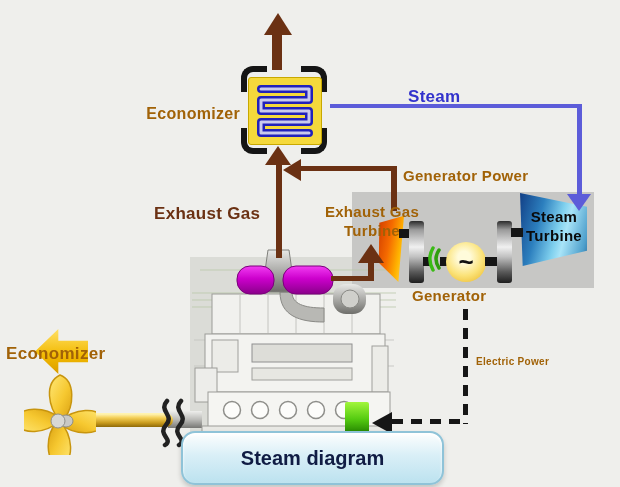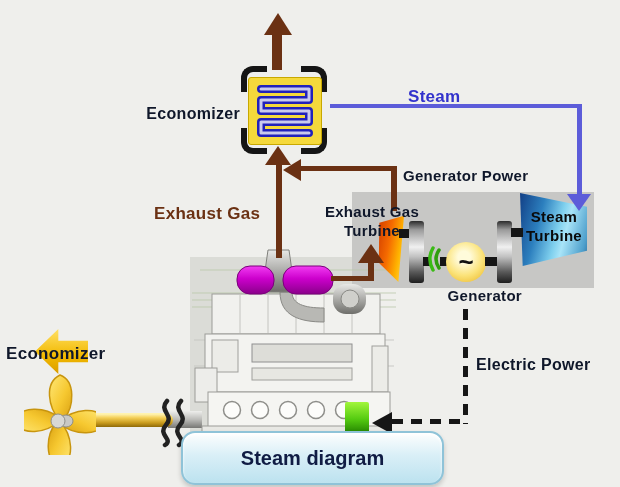--- a/index.html
+++ b/index.html
@@ -1,19 +1,19 @@
 <!DOCTYPE html>
 <html><head>
 <meta charset="utf-8">
 <style>
   html,body{margin:0;padding:0;background:#EFEFEC;}
   #canvas{position:relative;width:620px;height:487px;background:#EFEFEC;overflow:hidden;
           font-family:"Liberation Sans",sans-serif;font-weight:bold;}
   .abs{position:absolute;}
-  .lbl{position:absolute;color:#0f172a;letter-spacing:.3px;white-space:nowrap;}
+  .lbl{position:absolute;color:#a16207;letter-spacing:.3px;white-space:nowrap;}
 
   
   #engine-backdrop{left:190px;top:257px;width:168px;height:176px;background:#DBDCD7;z-index:1;}
   #genunit-box{left:352px;top:192px;width:242px;height:96px;background:#C7C7C5;z-index:2;}
 
   
   .brown{background:#6B3113;}
   #top-arrow-head{left:264px;top:13px;width:0;height:0;border-left:14px solid transparent;
     border-right:14px solid transparent;border-bottom:22px solid #6B3113;z-index:4;}
   #top-arrow-shaft{left:272px;top:32px;width:10px;height:38px;z-index:4;}
@@ -61,30 +61,30 @@
   .stub{position:absolute;background:#151515;z-index:4;}
   .cyl{position:absolute;width:15px;height:62px;border-radius:3px;z-index:4;
     background:linear-gradient(180deg,#2B2B2B 0%,#9A9A9A 14%,#F0F0F0 42%,#C0C0C0 58%,#5A5A5A 82%,#1E1E1E 100%);}
   #gen-circle{left:446px;top:242px;width:40px;height:40px;border-radius:50%;z-index:4;
     background:radial-gradient(circle at 45% 38%,#FFFBDB 18%,#FBE37A 55%,#EFC23C 85%,#E0AC22 100%);
     text-align:center;line-height:40px;font-size:26px;color:#111;}
   #st-shape{left:520px;top:193px;width:67px;height:73px;z-index:3;
     clip-path:polygon(0% 0%,100% 19%,100% 79%,4% 100%);
     background:linear-gradient(105deg,#123F86 0%,#2C7FBE 30%,#7FD0EE 55%,#A8E4F8 65%,#4FA0CC 90%,#2E6FA0 100%);}
   #st-label{left:517px;top:207px;width:74px;text-align:center;font-size:15px;line-height:19px;z-index:6;color:#0A0A0A;}
-  #gen-label{left:412px;top:287px;width:110px;text-align:right;font-size:15px;z-index:6;}
+  #gen-label{left:412px;top:287px;width:110px;text-align:left;font-size:15px;z-index:6;}
 
   
   #elec-v{left:463px;top:309px;width:5px;height:115px;z-index:5;
     background:repeating-linear-gradient(180deg,#161616 0 11px,transparent 11px 19px);}
   #elec-h{left:392px;top:419px;width:76px;height:5px;z-index:5;
     background:repeating-linear-gradient(90deg,#161616 0 11px,transparent 11px 19px);}
   #elec-arrow{left:372px;top:412px;width:0;height:0;border-top:11px solid transparent;
     border-bottom:11px solid transparent;border-right:20px solid #161616;z-index:5;}
-  #elec-label{left:476px;top:356px;font-size:16px;}
+  #elec-label{left:476px;top:356px;font-size:10px;}
 
   #green-box{left:345px;top:402px;width:24px;height:31px;border-radius:2px;z-index:4;
     background:linear-gradient(180deg,#A2F63C 0%,#55CB11 55%,#2F9404 90%,#247500 100%);}
 
   
   #sys-btn{left:181px;top:431px;width:263px;height:54px;border-radius:14px;z-index:6;
     background:linear-gradient(180deg,#FDFEFE 0%,#D9EFF7 45%,#BCE2EF 100%);
     border:2px solid #8FC3D8;box-sizing:border-box;box-shadow:0 3px 5px rgba(0,0,0,.18),inset 0 2px 3px #fff;
     text-align:center;line-height:50px;font-size:20px;color:#101C44;}
 

